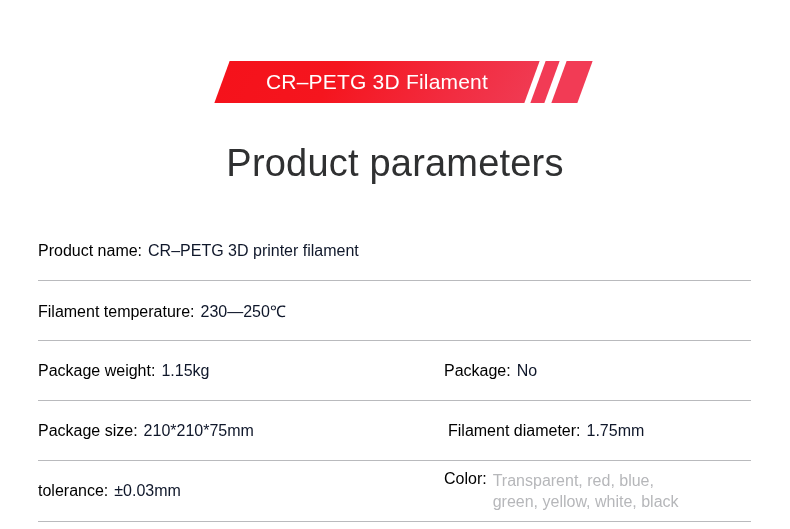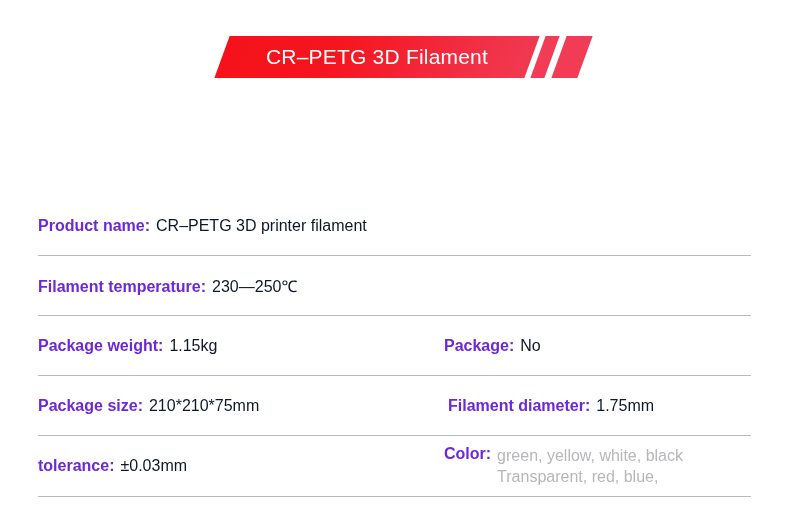--- a/index.html
+++ b/index.html
@@ -13,20 +13,21 @@
     overflow: hidden;
     font-family: "Liberation Sans", sans-serif;
     -webkit-font-smoothing: antialiased;
   }
 
   .page {
     position: relative;
     width: 790px;
     height: 407px;
     background: #ffffff;
+    margin-top: 25px;
   }
 
   
   .banner-wrap {
     position: absolute;
     left: 0;
     top: 36px;
     width: 790px;
     height: 42px;
   }
@@ -110,22 +111,22 @@
     flex: 0 0 400px;
   }
   .cell.right {
     flex: 1 1 auto;
     padding-left: 4px;
   }
   .cell.right.indent-1 { padding-left: 6px; }
   .cell.right.indent-2 { padding-left: 10px; text-align: right; }
   .label {
     font-size: 16px;
-    color: #6d28d9;
-    font-weight: 700;
+    color: #000000;
+    font-weight: 400;
   }
   .value {
     font-size: 16px;
     color: #0f172a;
     font-weight: 400;
     margin-left: 6px;
   }
   
   .cell.right.multiline {
     align-items: flex-start;
@@ -147,20 +148,21 @@
 
 <div class="page">
 
   <div class="banner-wrap">
     <div class="banner-main"></div>
     <div class="banner-bar b1"></div>
     <div class="banner-bar b2"></div>
     <div class="banner-text">CR–PETG 3D Filament</div>
   </div>
 
+  <div class="page-title">Product parameters</div>
 
   <div class="spec-table">
 
     <div class="spec-row">
       <div class="cell left">
         <span class="label">Product name:</span>
         <span class="value">CR–PETG 3D printer filament</span>
       </div>
     </div>
 
@@ -194,20 +196,20 @@
     </div>
 
     <div class="spec-row tall">
       <div class="cell left">
         <span class="label">tolerance:</span>
         <span class="value">±0.03mm</span>
       </div>
       <div class="cell right multiline indent-1">
         <span class="label">Color:</span>
         <span class="value-lines">
+          <span class="vline">Transparent, red, blue,</span>
           <span class="vline">green, yellow, white, black</span>
-          <span class="vline">Transparent, red, blue,</span>
         </span>
       </div>
     </div>
 
   </div>
 </div>
 
 </body></html>

